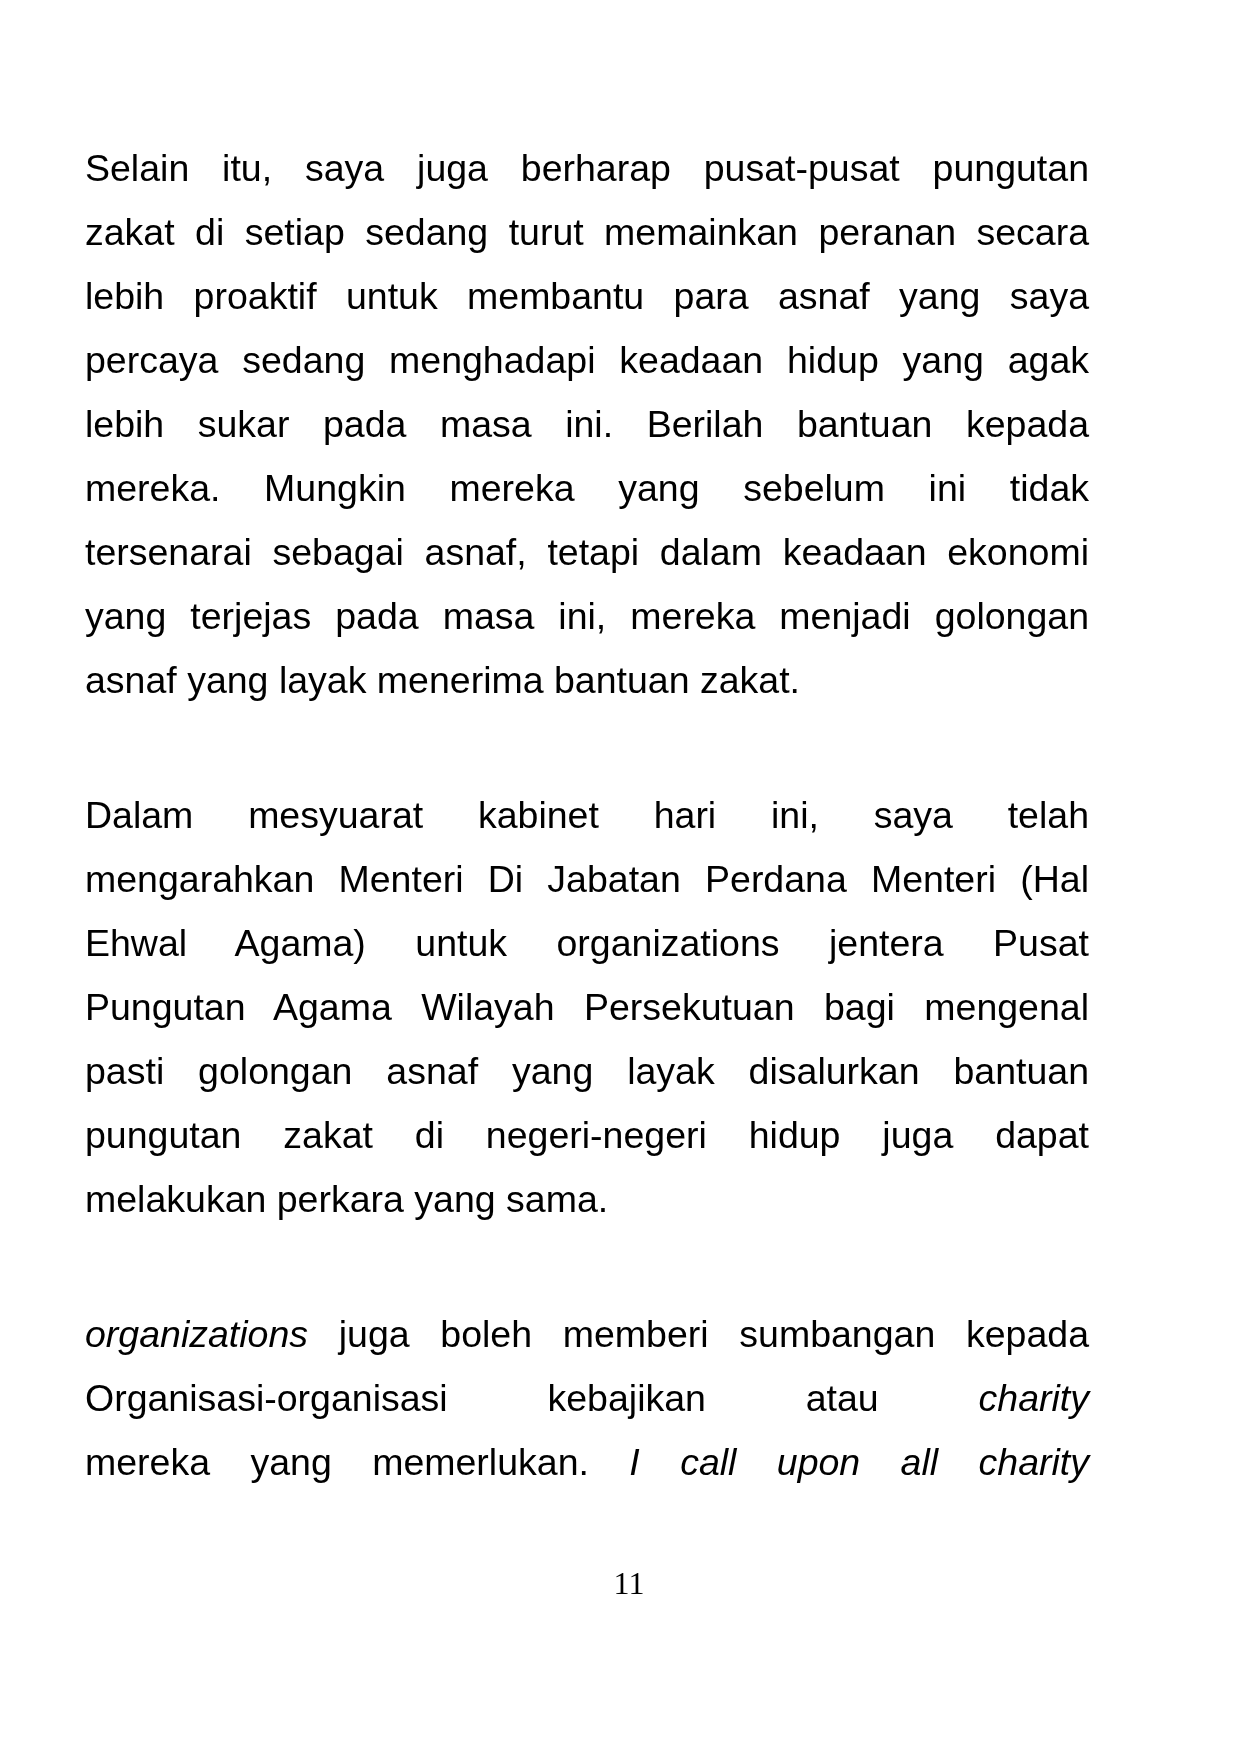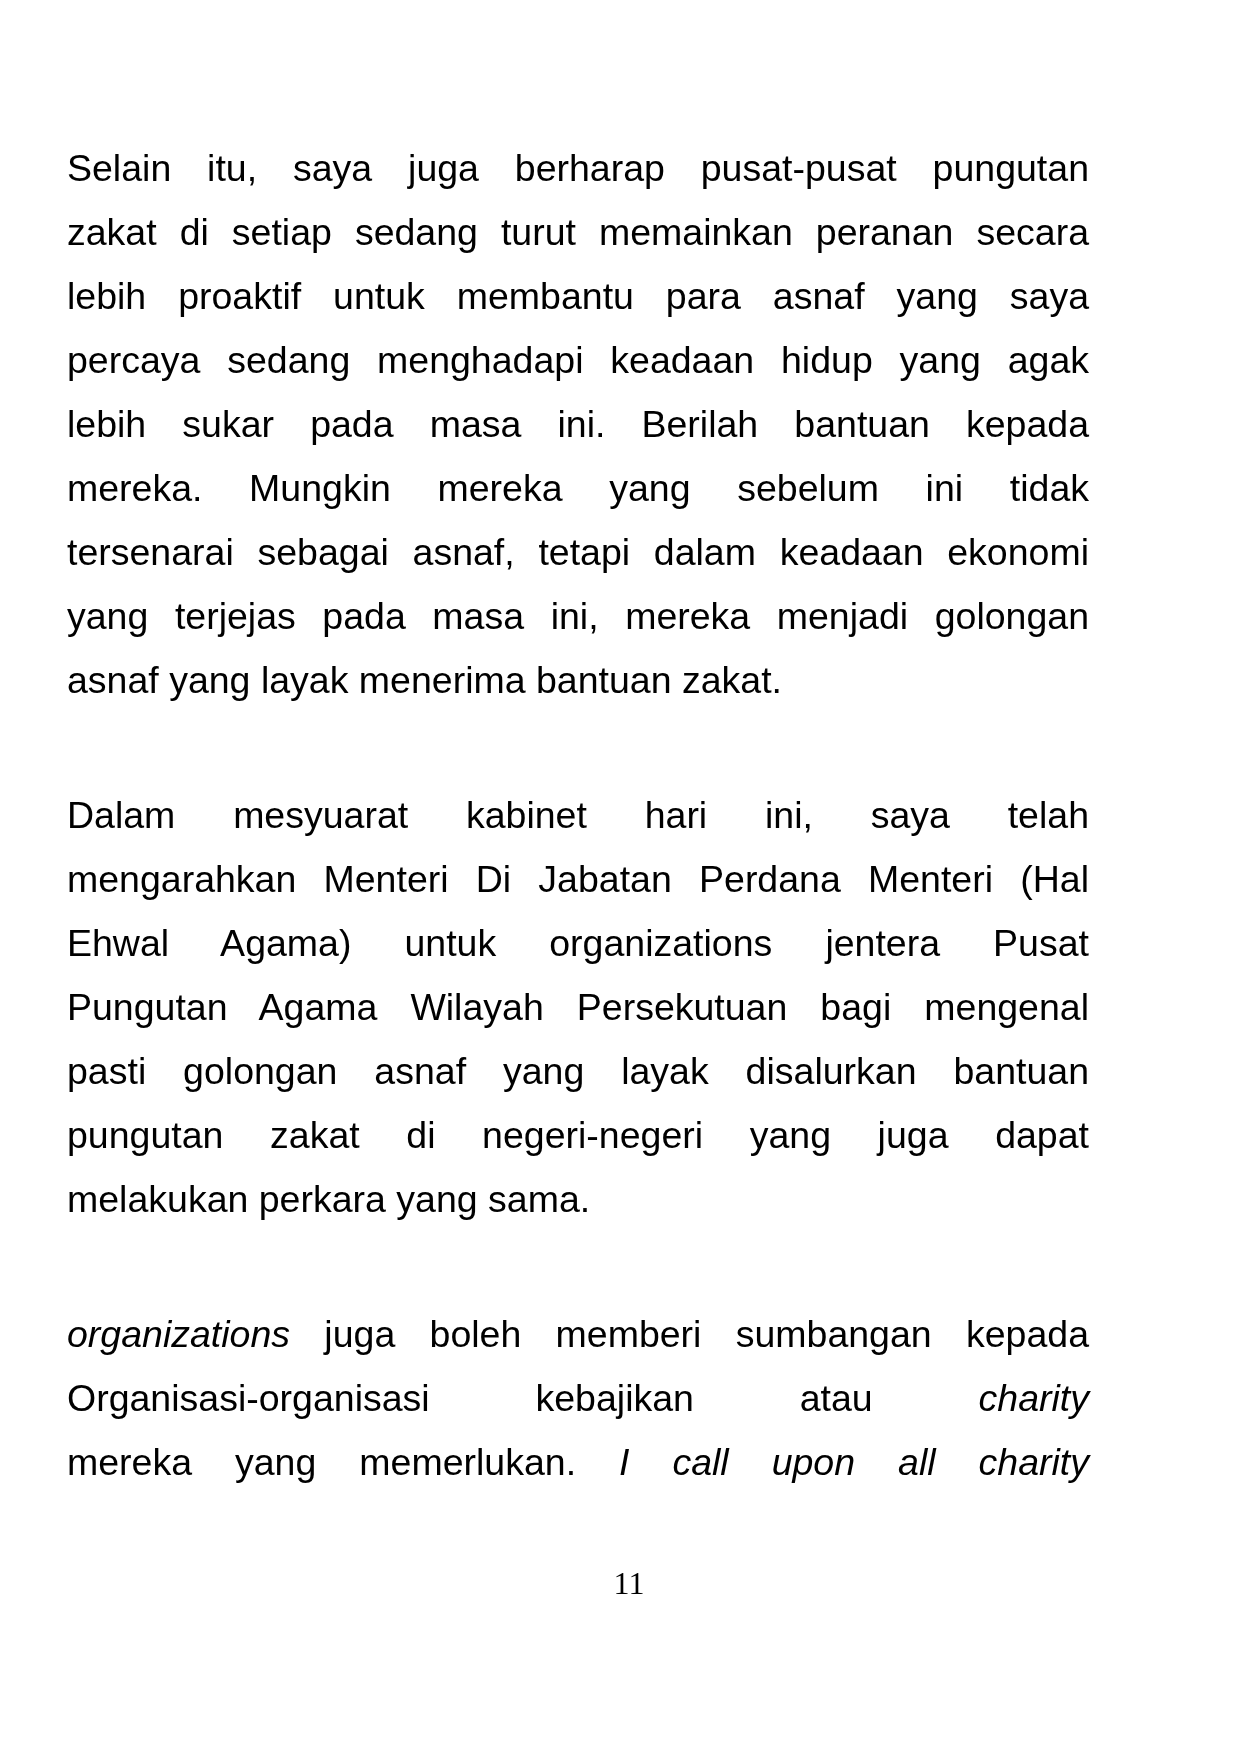--- a/index.html
+++ b/index.html
@@ -9,21 +9,21 @@
   .page {
     position: relative;
     width: 1239px;
     height: 1754px;
     background: #ffffff;
     overflow: hidden;
     font-family: "Liberation Sans", sans-serif;
     color: #000000;
   }
   .body-text {
-    padding: 136px 150px 0 67px; 
+    padding: 136px 150px 0 85px; 
   }
   .paragraph {
     margin: 0 0 71px 0;
   }
   .line {
     font-size: 37.5px;
     line-height: 64px;
     height: 64px;
     white-space: normal;
     letter-spacing: 0;
@@ -68,21 +68,21 @@
         <div class="line just"><span>tersenarai sebagai asnaf, tetapi dalam keadaan ekonomi</span></div>
         <div class="line just"><span>yang terjejas pada masa ini, mereka menjadi golongan</span></div>
         <div class="line left"><span>asnaf yang layak menerima bantuan zakat.</span></div>
       </div>
       <div class="paragraph">
         <div class="line just"><span>Dalam mesyuarat kabinet hari ini, saya telah</span></div>
         <div class="line just"><span>mengarahkan Menteri Di Jabatan Perdana Menteri (Hal</span></div>
         <div class="line just"><span>Ehwal Agama) untuk organizations jentera Pusat</span></div>
         <div class="line just"><span>Pungutan Agama Wilayah Persekutuan bagi mengenal</span></div>
         <div class="line just"><span>pasti golongan asnaf yang layak disalurkan bantuan</span></div>
-        <div class="line just"><span>pungutan zakat di negeri-negeri yang juga dapat</span></div>
+        <div class="line just"><span>pungutan zakat di negeri-negeri hidup juga dapat</span></div>
         <div class="line left"><span>melakukan perkara yang sama.</span></div>
       </div>
       <div class="paragraph">
         <div class="line just"><em>organizations</em><span> juga boleh memberi sumbangan kepada</span></div>
         <div class="line just"><span>Organisasi-organisasi kebajikan atau </span><em>charity</em></div>
         <div class="line just"><span>mereka yang memerlukan. </span><em>I call upon all charity</em></div>
       </div>
     </section>
   <footer class="page-footer">
     <div class="page-number">11</div>

